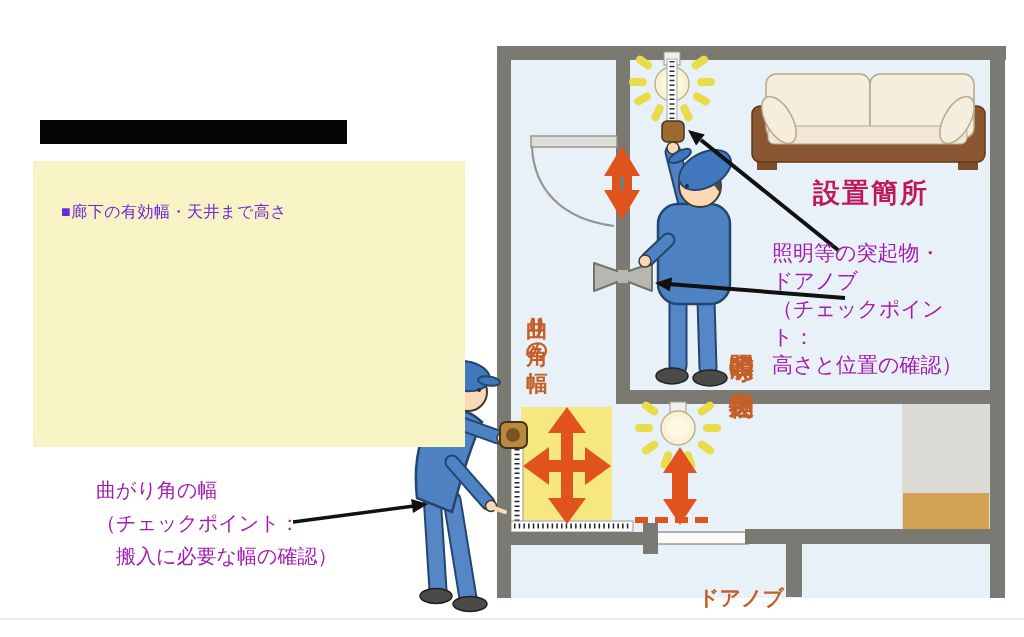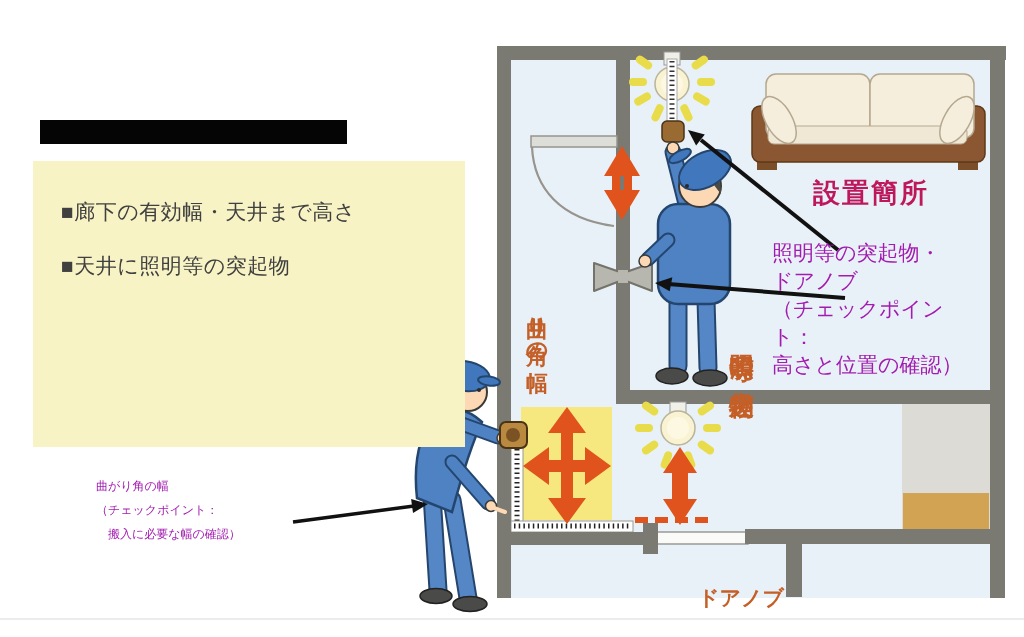--- a/index.html
+++ b/index.html
@@ -2,23 +2,23 @@
 <html><head>
 <meta charset="utf-8">
 <style>
   html,body{margin:0;padding:0;background:#fff;}
   .stage{position:relative;width:1024px;height:637px;background:#ffffff;overflow:hidden;
          font-family:"Liberation Sans","DejaVu Sans",sans-serif;color:#161616;}
   .abs{position:absolute;}
   .black-bar{left:40px;top:120px;width:307px;height:24px;background:#050505;}
   .checklist{left:33px;top:161px;width:432px;height:286px;background:#f7f3c4;
              padding:24px 0 0 28px;box-sizing:border-box;}
-  .check-item{font-size:21px;line-height:54px;letter-spacing:.5px;color:#404040;white-space:nowrap;}
+  .check-item{font-size:16px;line-height:54px;letter-spacing:.5px;color:#6d28d9;white-space:nowrap;}
   .note{white-space:pre-line;color:#a21caf;}
-  .corner-note{left:96px;top:474px;width:270px;font-size:12px;line-height:24px;}
+  .corner-note{left:96px;top:474px;width:270px;font-size:20px;line-height:33px;}
   .protrusion-note{left:772px;top:239px;width:210px;font-size:21px;line-height:28px;}
   .green-label{left:813px;top:175px;font-size:27px;font-weight:bold;color:#be185d;letter-spacing:2px;}
   .v-label{writing-mode:vertical-rl;text-orientation:upright;font-weight:bold;color:#c45f27;}
   .v-corner{left:522px;top:300px;font-size:22px;letter-spacing:1px;}
   .v-ceiling{left:726px;top:334px;font-size:25px;letter-spacing:2px;}
   .doorknob-label{left:698px;top:584px;font-size:21px;font-weight:bold;color:#c45f27;}
   .frame-edge{left:0;top:618px;width:1024px;height:2px;background:#ececea;}
   svg{position:absolute;left:0;top:0;}
 </style>
 </head>
@@ -190,21 +190,20 @@
       <polygon points="655,283 672.3,277.3 669.7,291.3" stroke="none"></polygon>
       <line x1="293" y1="522" x2="414" y2="506" stroke-width="3.5"></line>
       <polygon points="428,504 413,513 411.1,499.1" stroke="none"></polygon>
     </g>
   </svg>
 
   <div class="abs black-bar"></div>
 
   <div class="abs checklist">
     <div class="check-item">■廊下の有効幅・天井まで高さ</div>
-    <div class="check-item">■天井に照明等の突起物</div>
   </div>
 
   <div class="abs note corner-note">曲がり角の幅
 （チェックポイント：
 　搬入に必要な幅の確認）</div>
   <div class="abs green-label">設置簡所</div>
   <div class="abs note protrusion-note">照明等の突起物・
 ドアノブ
 （チェックポイント：
 高さと位置の確認）</div>

